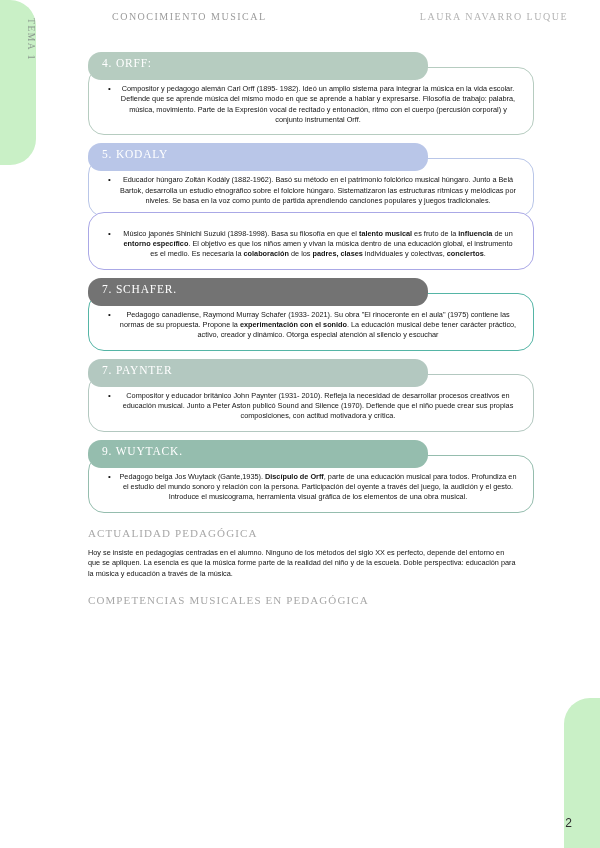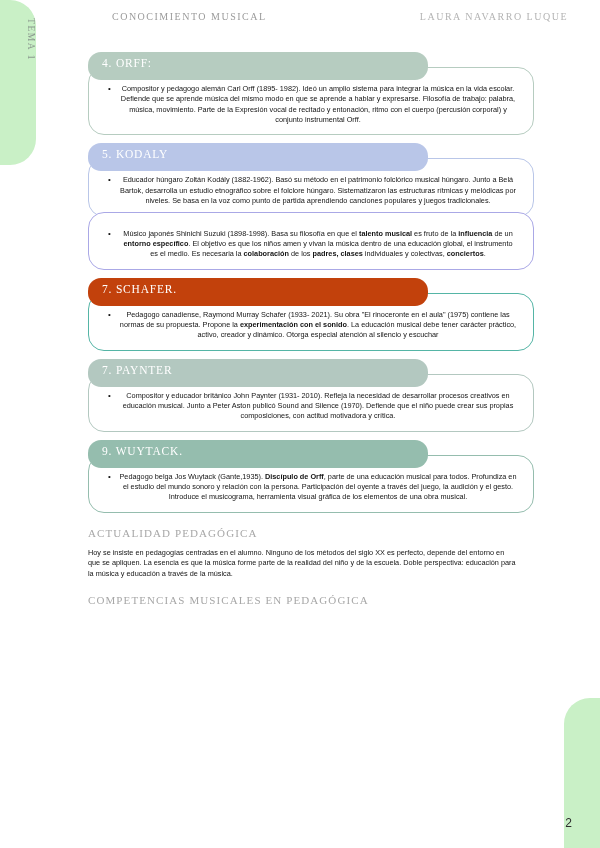--- a/index.html
+++ b/index.html
@@ -201,21 +201,21 @@
         </div>
       </div>
       <div class="section">
         <div class="sect-body" style="border-color: rgb(170, 168, 230);">
           <ul>
             <li>Músico japonés Shinichi Suzuki (1898-1998). Basa su filosofía en que el <b>talento musical</b> es fruto de la <b>influencia</b> de un <b>entorno específico</b>. El objetivo es que los niños amen y vivan la música dentro de una educación global, el instrumento es el medio. Es necesaria la <b>colaboración</b> de los <b>padres, clases</b> individuales y colectivas, <b>conciertos</b>.</li>
           </ul>
         </div>
       </div>
       <div class="section">
-        <div class="sect-head" style="background: #c2410c;">
+        <div class="sect-head" style="background: #737373;">
           <div class="sect-head-title">7. SCHAFER.</div>
         </div>
         <div class="sect-body" style="border-color: rgb(85, 181, 166);">
           <ul>
             <li>Pedagogo canadiense, Raymond Murray Schafer (1933- 2021). Su obra "El rinoceronte en el aula" (1975) contiene las normas de su propuesta. Propone la <b>experimentación con el sonido</b>. La educación musical debe tener carácter práctico, activo, creador y dinámico. Otorga especial atención al silencio y escuchar</li>
           </ul>
         </div>
       </div>
       <div class="section">
         <div class="sect-head" style="background: rgb(179, 200, 192);">

